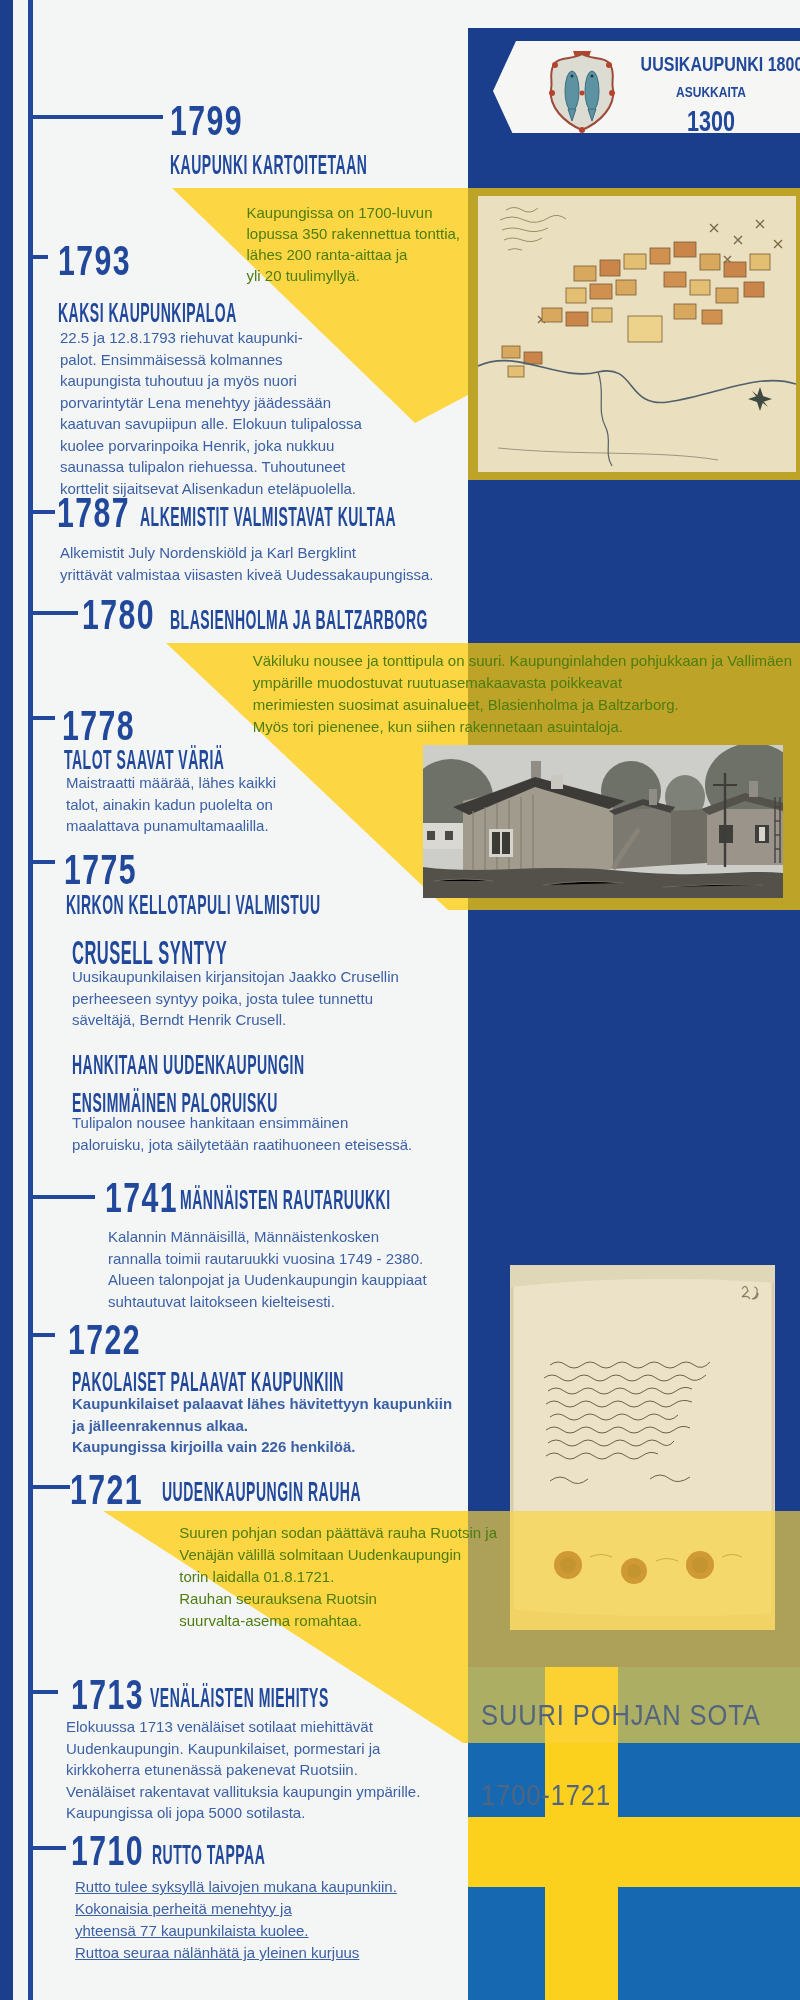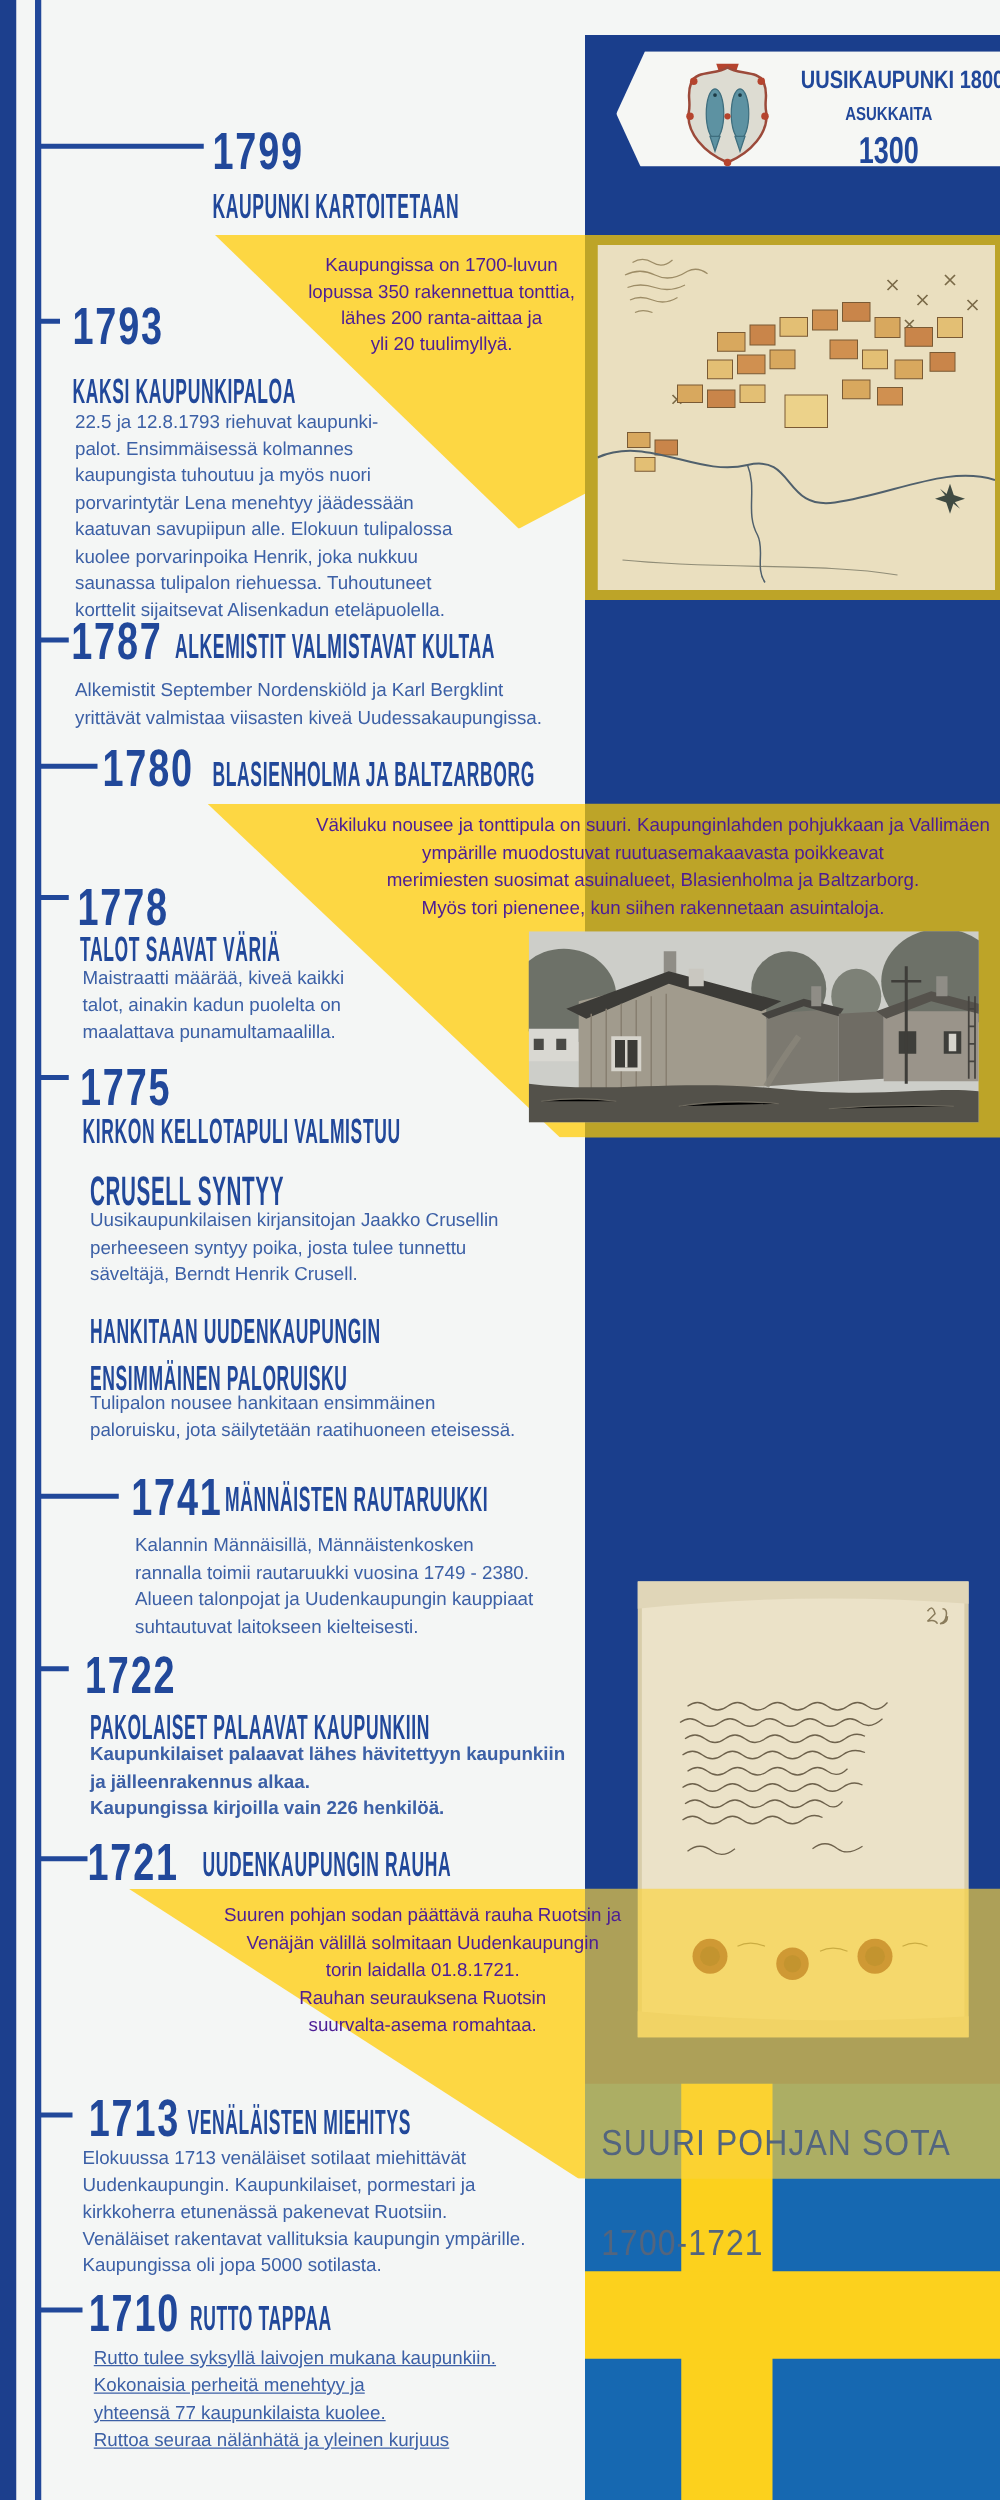--- a/index.html
+++ b/index.html
@@ -5,22 +5,22 @@
   html,body{margin:0;padding:0;}
   #poster{position:relative;width:800px;height:2000px;background:#f4f6f5;overflow:hidden;
           font-family:"Liberation Sans",sans-serif;}
   .abs{position:absolute;}
   .y{position:absolute;font:bold 42px "Liberation Sans",sans-serif;color:#21489a;
      transform:scaleX(.72);transform-origin:0 0;letter-spacing:2px;line-height:1;white-space:nowrap;}
   .h{position:absolute;font:bold 28px "Liberation Sans",sans-serif;color:#21489a;
      transform:scaleX(.5);transform-origin:0 0;letter-spacing:1px;line-height:1.35;white-space:pre-line;}
   .b{position:absolute;font:15px "Liberation Sans",sans-serif;color:#3c60a6;
      line-height:21.5px;white-space:pre-line;}
-  .co{position:absolute;font:15px "Liberation Sans",sans-serif;color:#4c1d95;
-      line-height:22px;white-space:pre-line;text-align:center;}
+  .co{position:absolute;font:15px "Liberation Sans",sans-serif;color:#4d7c0f;
+      line-height:22px;white-space:pre-line;text-align:left;}
   .tick{position:absolute;left:30px;height:4px;background:#21489a;}
   .badge-line{font-weight:bold;color:#21489a;transform:scaleX(.8);transform-origin:50% 50%;white-space:nowrap;}
 </style>
 </head>
 <body>
 
 <div id="poster">
 
   <div class="abs" style="left:0;top:0;width:13px;height:2000px;background:#1c3f8d;"></div>
   <div class="abs" style="left:28px;top:0;width:5px;height:2000px;background:#21489a;"></div>
@@ -255,33 +255,33 @@
 palot. Ensimmäisessä kolmannes
 kaupungista tuhoutuu ja myös nuori
 porvarintytär Lena menehtyy jäädessään
 kaatuvan savupiipun alle. Elokuun tulipalossa
 kuolee porvarinpoika Henrik, joka nukkuu
 saunassa tulipalon riehuessa. Tuhoutuneet
 korttelit sijaitsevat Alisenkadun eteläpuolella.</div>
 
   <div class="y" style="left:57px;top:492px;">1787</div>
   <div class="h" style="left:140px;top:498px;">ALKEMISTIT VALMISTAVAT KULTAA</div>
-  <div class="b" style="left:60px;top:542px;">Alkemistit September Nordenskiöld ja Karl Bergklint
+  <div class="b" style="left:60px;top:542px;">Alkemistit July Nordenskiöld ja Karl Bergklint
 yrittävät valmistaa viisasten kiveä Uudessakaupungissa.</div>
 
   <div class="y" style="left:82px;top:594px;">1780</div>
   <div class="h" style="left:170px;top:601px;">BLASIENHOLMA JA BALTZARBORG</div>
   <div class="co" style="right:8px;top:650px;">Väkiluku nousee ja tonttipula on suuri. Kaupunginlahden pohjukkaan ja Vallimäen
 ympärille muodostuvat ruutuasemakaavasta poikkeavat
 merimiesten suosimat asuinalueet, Blasienholma ja Baltzarborg.
 Myös tori pienenee, kun siihen rakennetaan asuintaloja.</div>
 
   <div class="y" style="left:62px;top:705px;">1778</div>
   <div class="h" style="left:64px;top:741px;">TALOT SAAVAT VÄRIÄ</div>
-  <div class="b" style="left:66px;top:772px;">Maistraatti määrää, kiveä kaikki
+  <div class="b" style="left:66px;top:772px;">Maistraatti määrää, lähes kaikki
 talot, ainakin kadun puolelta on
 maalattava punamultamaalilla.</div>
 
   <div class="y" style="left:64px;top:849px;">1775</div>
   <div class="h" style="left:66px;top:886px;">KIRKON KELLOTAPULI VALMISTUU</div>
 
   <div class="h" style="left:72px;top:931px;font-size:33px;">CRUSELL SYNTYY</div>
   <div class="b" style="left:72px;top:966px;">Uusikaupunkilaisen kirjansitojan Jaakko Crusellin
 perheeseen syntyy poika, josta tulee tunnettu
 säveltäjä, Berndt Henrik Crusell.</div>

